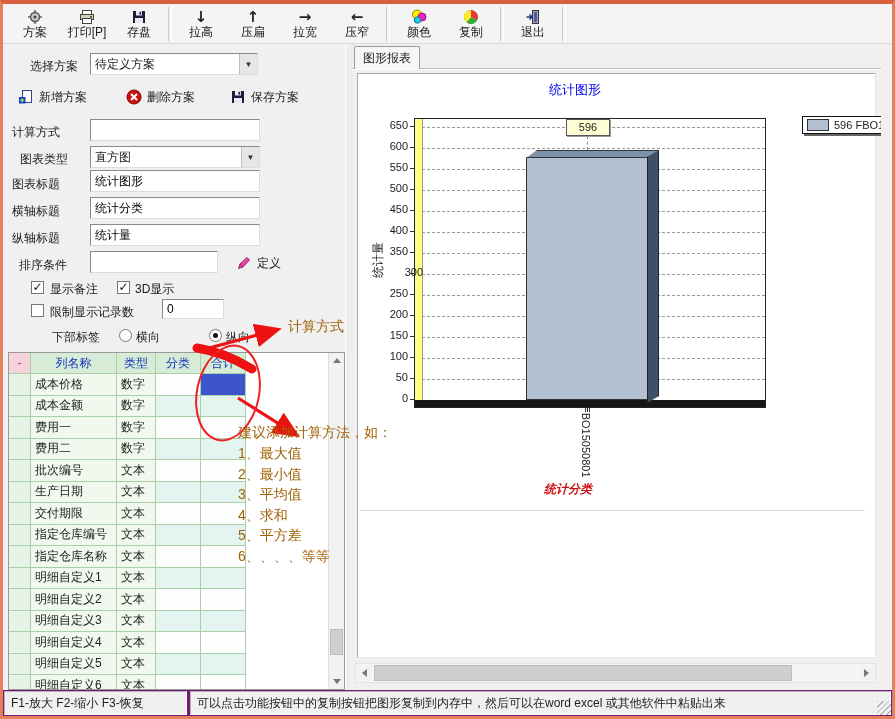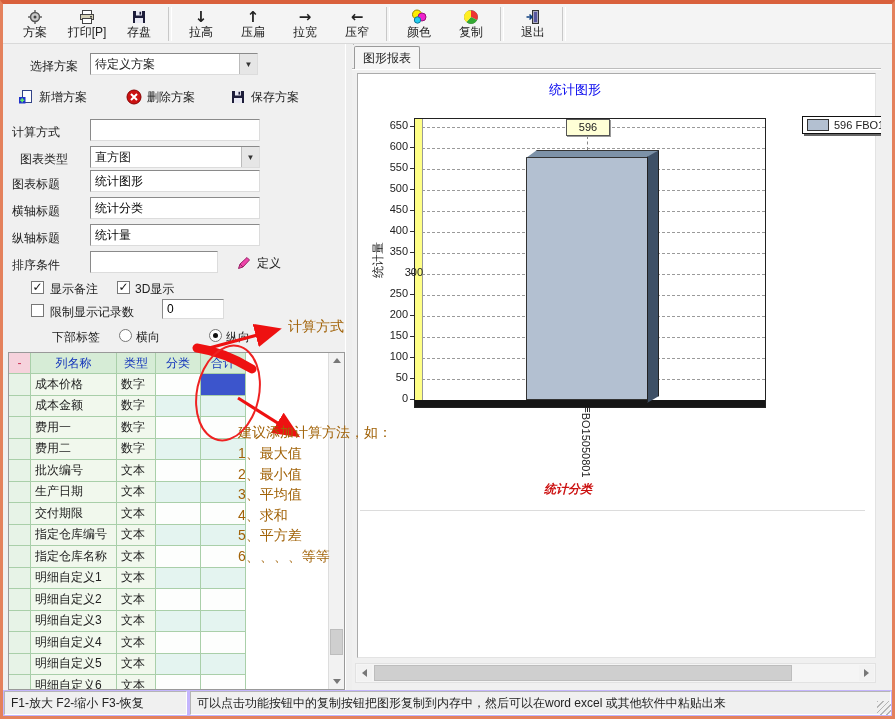--- a/index.html
+++ b/index.html
@@ -91,21 +91,21 @@
           box-shadow:2px 2px 0 #666;display:flex;align-items:center;gap:5px;padding:0 4px;box-sizing:border-box;font-size:11px;white-space:nowrap;}
   #legswatch{width:20px;height:10px;background:#b3c0d1;border:1px solid #333;flex:none;}
   #catlabel{position:absolute;left:193px;top:396px;width:82px;height:12px;font-size:11px;text-align:left;
             transform:rotate(90deg);white-space:nowrap;}
   #xtitle{position:absolute;left:156px;top:436px;width:120px;text-align:center;color:#cc1111;
           font-style:italic;font-weight:bold;font-size:12px;}
   #chartsep{position:absolute;left:8px;top:465px;width:505px;height:1px;background:#dcdcdc;}
   #hscroll{position:absolute;left:3px;top:618px;width:521px;height:20px;background:#f5f5f5;border:1px solid #e2e2e2;box-sizing:border-box;}
   #hscroll .sbbtn{top:1px;height:16px;}
   
-  #statusbar{position:absolute;left:3px;right:3px;bottom:3px;height:26px;background:#c4b5fd;display:flex;gap:3px;padding:1px;box-sizing:border-box;}
+  #statusbar{position:absolute;left:3px;right:3px;bottom:3px;height:26px;background:#701a75;display:flex;gap:3px;padding:1px;box-sizing:border-box;}
   .spanel{border:1px solid #b5b5b5;border-bottom-color:#fff;border-right-color:#fff;background:#f0f0f0;
           display:flex;align-items:center;padding:0 6px;white-space:nowrap;overflow:hidden;box-sizing:border-box;}
   #sgrip{position:absolute;right:1px;bottom:1px;width:14px;height:14px;
          background:repeating-linear-gradient(135deg,#b5b5b5 0 1px,transparent 1px 4px);}
   
   #annsvg{position:absolute;inset:0;width:895px;height:719px;pointer-events:none;z-index:50;}
   .redtext{position:absolute;color:#a16207;font-size:14px;white-space:nowrap;z-index:51;}
   #ellipse{position:absolute;left:196px;top:344px;width:60px;height:94px;border:2px solid #ee2222;
            border-radius:50%;transform:rotate(12deg);z-index:51;}
   .sugitem{height:20.5px;line-height:20.5px;}
@@ -256,21 +256,21 @@
 
   <div class="flabel" style="left:8px;top:131px;">图表标题</div>
   <input class="tinput" style="left: 86px; top: 126px; width: 170px; height: 22px;" value="统计图形">
 
   <div class="flabel" style="left:8px;top:158px;">横轴标题</div>
   <input class="tinput" style="left: 86px; top: 153px; width: 170px; height: 22px;" value="统计分类">
 
   <div class="flabel" style="left:8px;top:185px;">纵轴标题</div>
   <input class="tinput" style="left: 86px; top: 180px; width: 170px; height: 22px;" value="统计量">
 
-  <div class="flabel" style="left:8px;top:212px;text-align:center;">排序条件</div>
+  <div class="flabel" style="left:15px;top:212px;text-align:center;">排序条件</div>
   <input class="tinput" style="left: 86px; top: 207px; width: 128px; height: 22px;" value="">
   <div class="flatbtn" style="left:232px;top:208px;">
     <span class="ticon">
         <svg viewBox="0 0 16 16">
           <path d="M2.5 13.5l1.5-4.5 7-6.5 2.5 2.5-6.5 7-4.5 1.5z" fill="#ee44aa" stroke="#992266"></path>
           <path d="M4 9l3 3" stroke="#992266"></path>
         </svg>
       </span>
     <span>定义</span>
   </div>

